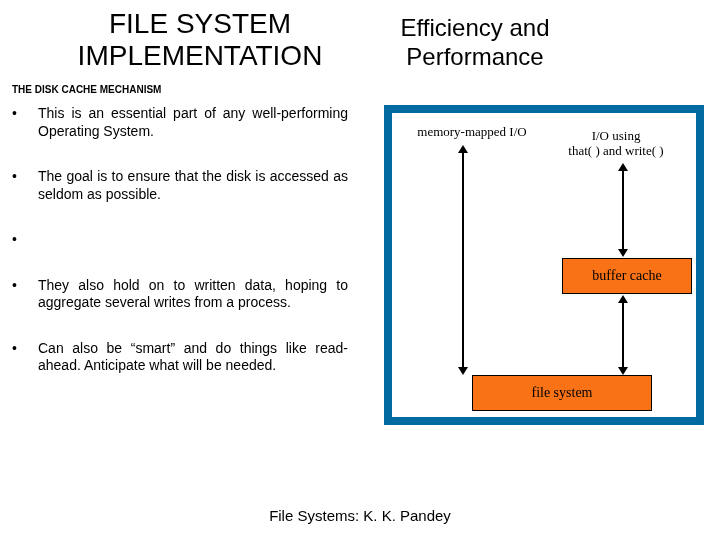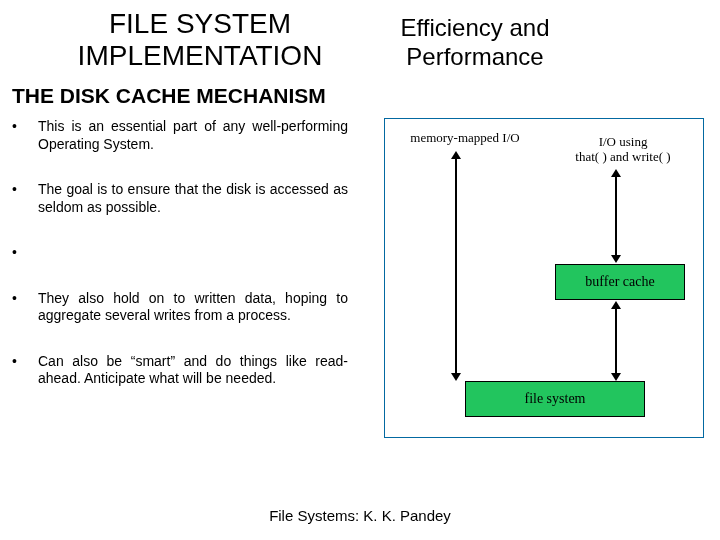--- a/index.html
+++ b/index.html
@@ -25,21 +25,21 @@
   }
   .title-right {
     font-size: 24px;
     font-weight: normal;
     text-align: center;
     line-height: 1.2;
     width: 230px;
     padding-top: 6px;
   }
   .subhead {
-    font-size: 21px;
+    font-size: 10px;
     font-weight: bold;
     padding: 6px 0 10px 12px;
   }
   .content {
     display: flex;
     padding: 0 8px 0 12px;
   }
   .bullets {
     width: 360px;
     font-size: 14px;
@@ -57,39 +57,39 @@
   }
   .bullets li .txt {
     width: 310px;
   }
   .figure {
     flex: 1;
     margin-left: 12px;
     position: relative;
   }
   .fig-frame {
-    border: 1px solid #0369a1;
+    border: 8px solid #0369a1;
     width: 320px;
     height: 320px;
     position: relative;
     background: #fff;
   }
   .fig-text {
     position: absolute;
     font-family: "Comic Sans MS", "Segoe Script", cursive;
     font-size: 13px;
     text-align: center;
     line-height: 1.1;
   }
   .mmio { left: 10px; top: 12px; width: 140px; }
   .iorw { right: 10px; top: 16px; width: 140px; }
   .box {
     position: absolute;
     border: 1px solid #000;
-    background: #22c55e;
+    background: #f97316;
     font-family: "Comic Sans MS", "Segoe Script", cursive;
     font-size: 14px;
     display: flex;
     align-items: center;
     justify-content: center;
   }
   .bcache { left: 170px; top: 145px; width: 130px; height: 36px; }
   .fsbox  { left: 80px;  top: 262px; width: 180px; height: 36px; }
   
   .arrow {

